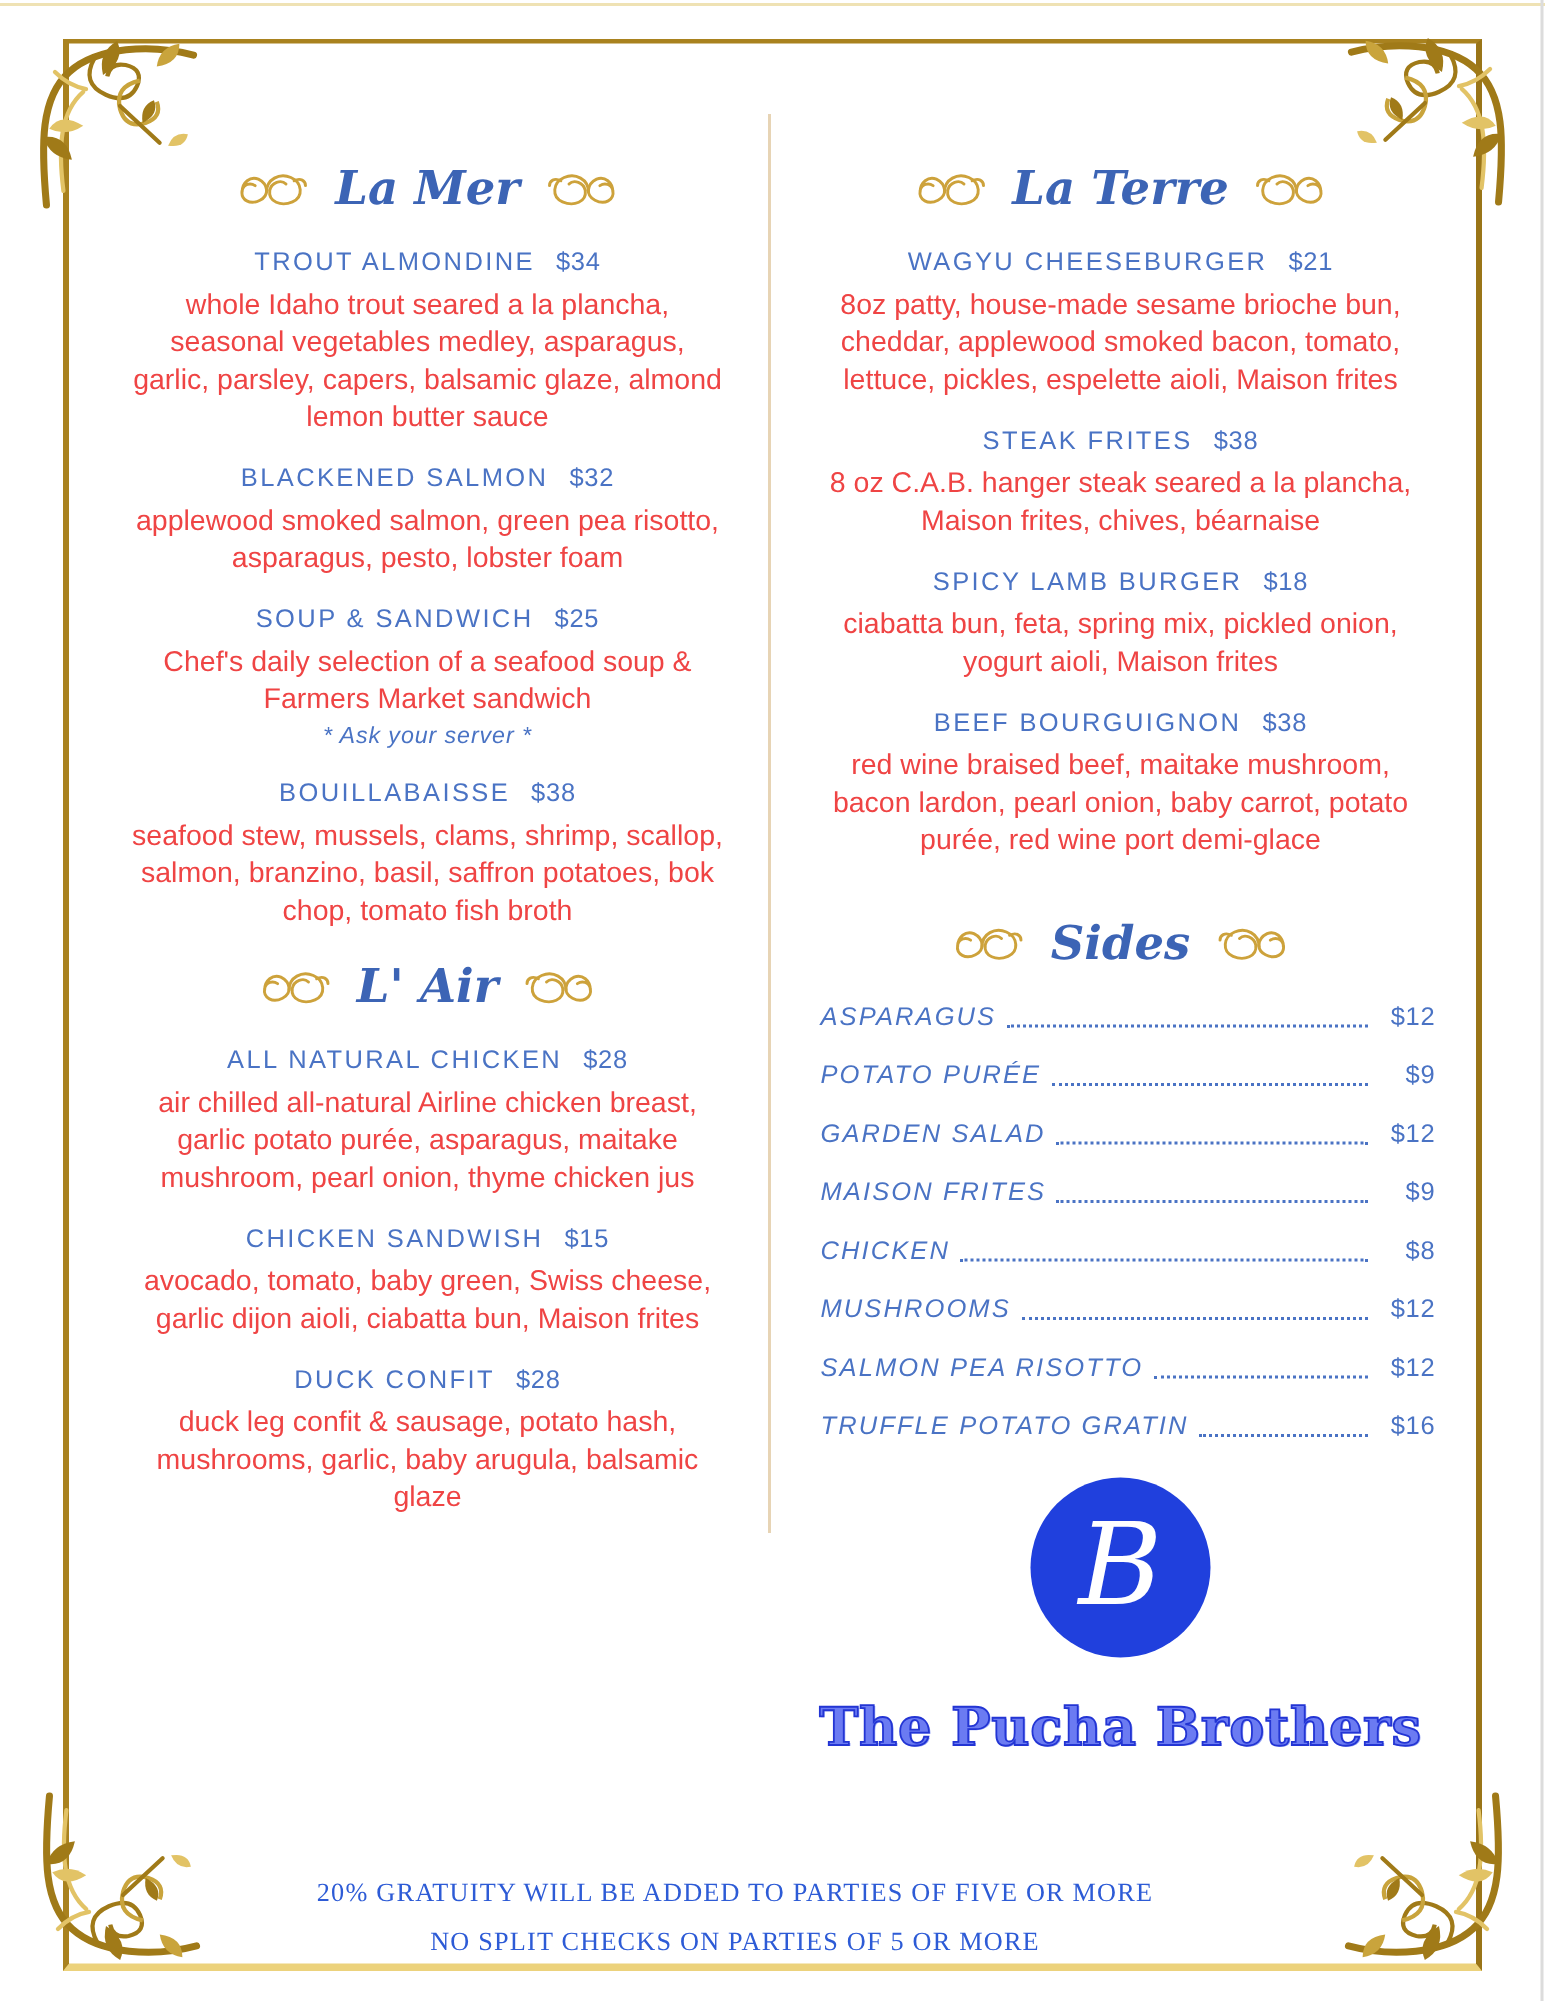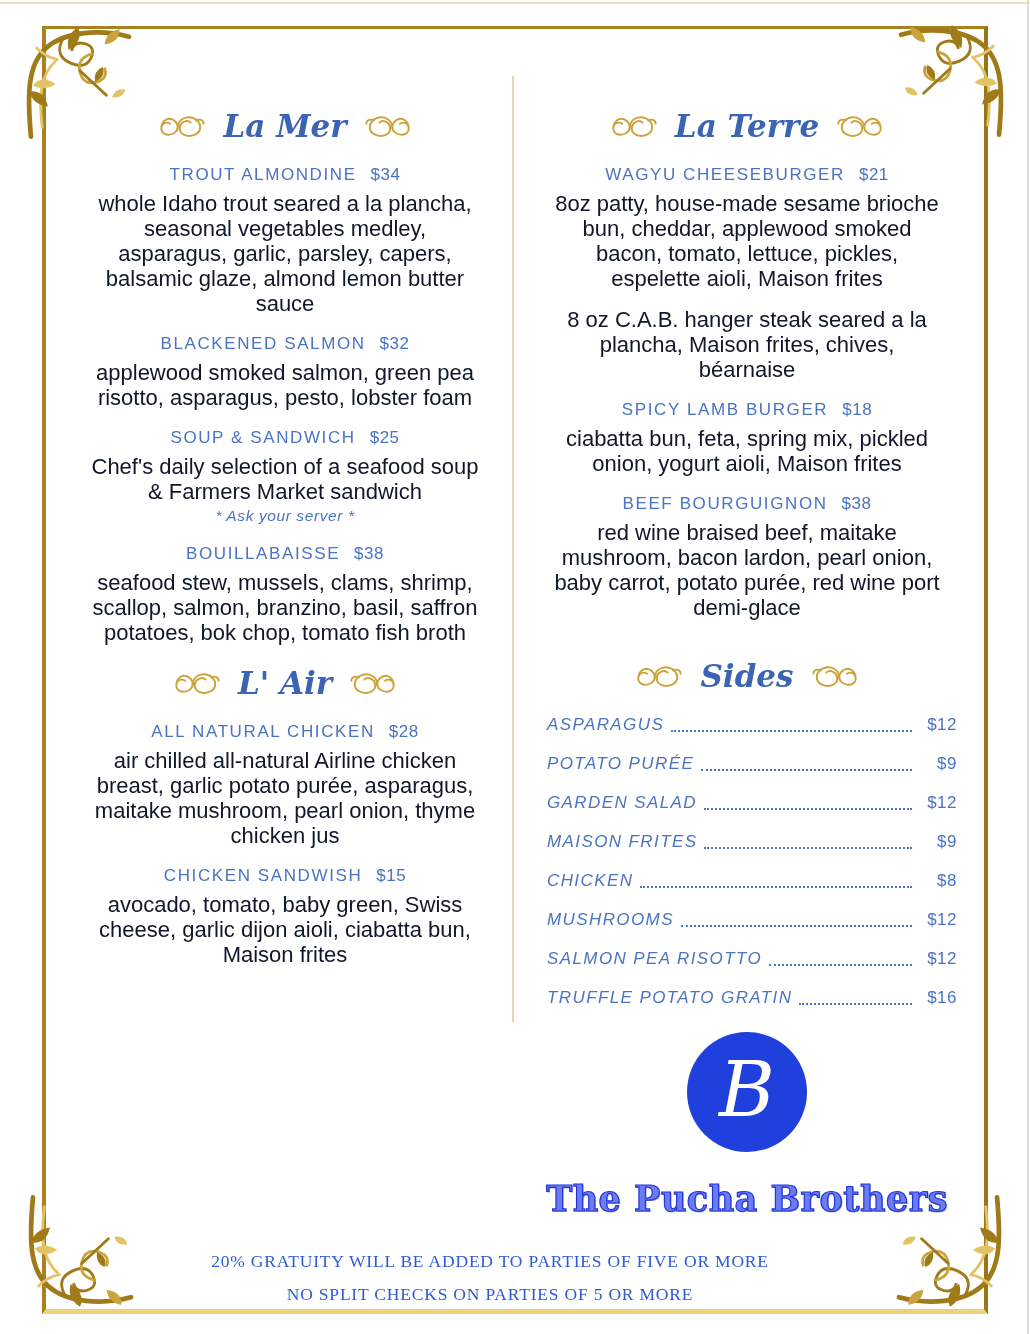--- a/index.html
+++ b/index.html
@@ -39,21 +39,21 @@
   }
   .fl{width:54px;height:26px;flex:0 0 auto;}
   .fl.rt{transform:scaleX(-1);}
 
   .item{margin:0 0 16px 0;}
   .item-head{
     color:#4a73c4;font-size:17px;line-height:24px;letter-spacing:1.6px;
     text-transform:uppercase;
   }
   .iprice{margin-left:14px;letter-spacing:0.5px;}
-  .idesc{font-size:22px;line-height:25px;margin:4px auto 0;max-width:396px;color:#0f172a;}
+  .idesc{font-size:19px;line-height:25px;margin:4px auto 0;max-width:396px;color:#ef4444;}
   .inote{color:#4a73c4;font-style:italic;font-size:15.5px;line-height:20px;margin-top:2px;letter-spacing:0.6px;}
 
   .sides-list{margin:0 20px 0 30px;text-align:left;}
   .side-row{display:flex;align-items:flex-end;margin-bottom:15px;color:#4a73c4;font-size:17px;line-height:24px;}
   .sname{letter-spacing:1.4px;white-space:nowrap;font-style:italic;}
   .dots{flex:1 1 auto;margin:0 7px 5px 7px;border-bottom:2px dotted #4a73c4;height:1px;}
   .sprice{min-width:38px;text-align:right;letter-spacing:0.5px;}
 
   .logo-block{margin-top:22px;text-align:center;}
   .logo-circle{
@@ -175,20 +175,26 @@
           <span class="iname">ALL NATURAL CHICKEN</span><span class="iprice">$28</span>
         </div>
         <p class="idesc">air chilled all-natural Airline chicken breast, garlic potato purée, asparagus, maitake mushroom, pearl onion, thyme chicken jus</p>
       </div>
       <div class="item">
         <div class="item-head">
           <span class="iname">CHICKEN SANDWISH</span><span class="iprice">$15</span>
         </div>
         <p class="idesc">avocado, tomato, baby green, Swiss cheese, garlic dijon aioli, ciabatta bun, Maison frites</p>
       </div>
+      <div class="item">
+        <div class="item-head">
+          <span class="iname">DUCK CONFIT</span><span class="iprice">$28</span>
+        </div>
+        <p class="idesc">duck leg confit &amp; sausage, potato hash, mushrooms, garlic, baby arugula, balsamic glaze</p>
+      </div>
     </div>
   </div>
 
   <div class="col col-right">
 
     <div class="section">
       <h2 class="section-title">
         <svg class="fl" viewBox="0 0 46 24">
             <use href="#flourish-g"></use>
           </svg>
@@ -197,20 +203,23 @@
             <use href="#flourish-g"></use>
           </svg>
       </h2>
       <div class="item">
         <div class="item-head">
           <span class="iname">WAGYU CHEESEBURGER</span><span class="iprice">$21</span>
         </div>
         <p class="idesc">8oz patty, house-made sesame brioche bun, cheddar, applewood smoked bacon, tomato, lettuce, pickles, espelette aioli, Maison frites</p>
       </div>
       <div class="item">
+        <div class="item-head">
+          <span class="iname">STEAK FRITES</span><span class="iprice">$38</span>
+        </div>
         <p class="idesc">8 oz C.A.B. hanger steak seared a la plancha, Maison frites, chives, béarnaise</p>
       </div>
       <div class="item">
         <div class="item-head">
           <span class="iname">SPICY LAMB BURGER</span><span class="iprice">$18</span>
         </div>
         <p class="idesc">ciabatta bun, feta, spring mix, pickled onion, yogurt aioli, Maison frites</p>
       </div>
       <div class="item">
         <div class="item-head">

